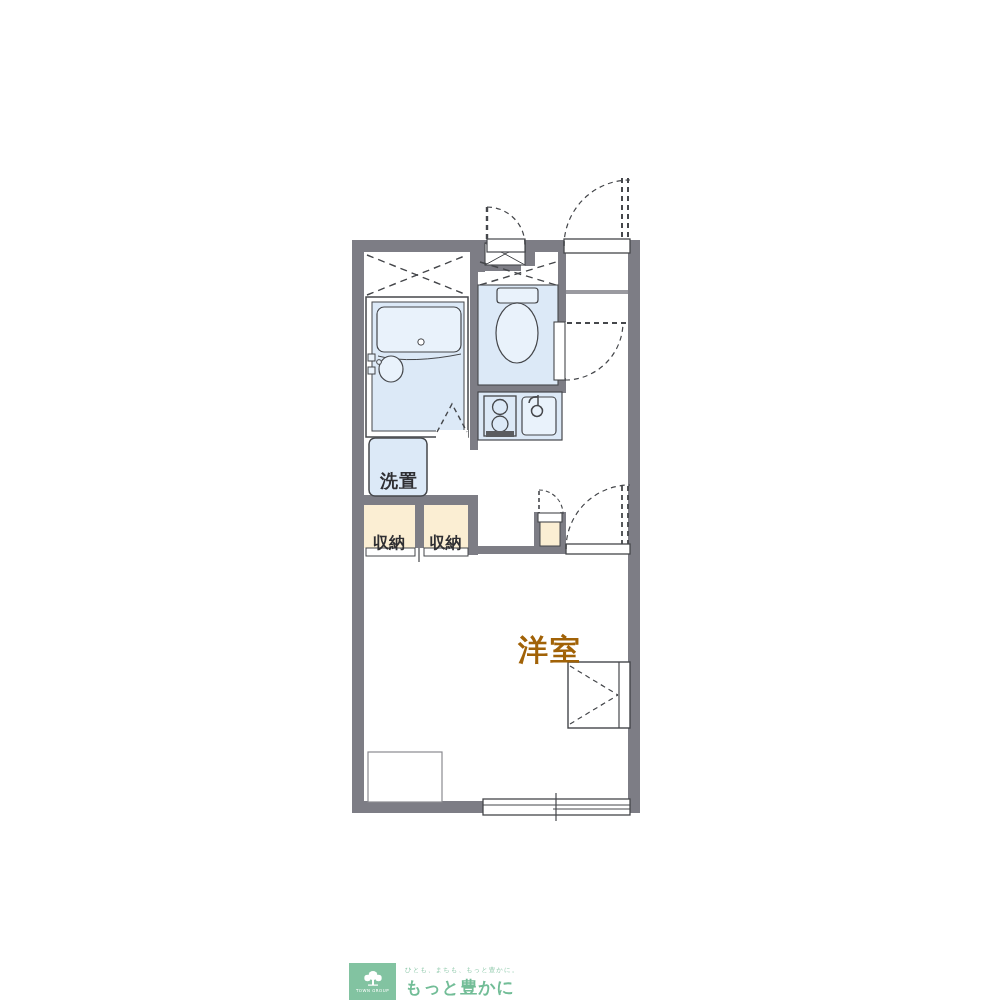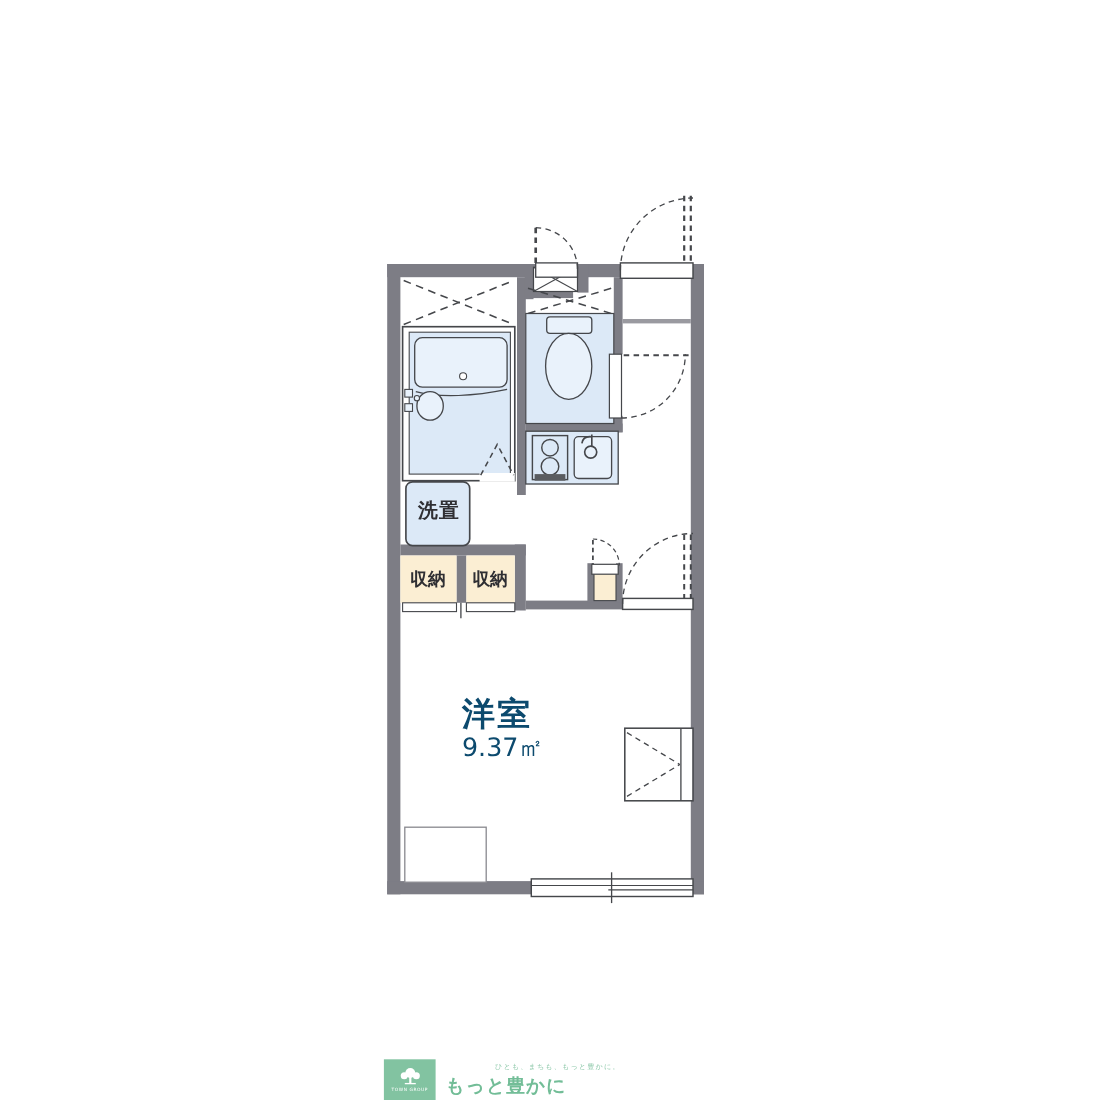--- a/index.html
+++ b/index.html
@@ -1,31 +1,31 @@
 <!DOCTYPE html>
 <html><head>
 <meta charset="utf-8">
 <style>
   html,body{margin:0;padding:0;background:#fff;}
   .canvas{position:relative;width:1000px;height:1000px;background:#ffffff;overflow:hidden;
           font-family:"DejaVu Sans","Liberation Sans",sans-serif;}
   .plan-svg{position:absolute;left:340px;top:170px;width:310px;height:660px;}
-  .lbl{position:absolute;color:#2f2f33;font-weight:600;line-height:1;white-space:nowrap;}
+  .lbl{position:absolute;color:#2f2f33;font-weight:600;line-height:1;white-space:nowrap;margin-top:16px;}
   .lbl-washer{left:372px;top:456px;width:54px;text-align:center;font-size:18px;letter-spacing:1px;}
   .lbl-closet-l{left:363px;top:519px;width:52px;text-align:center;font-size:16px;}
   .lbl-closet-r{left:423px;top:519px;width:45px;text-align:center;font-size:16px;}
-  .room-label-block{position:absolute;left:420px;top:633px;width:162px;text-align:left;color:#0c4a6e;}
+  .room-label-block{position:absolute;left:420px;top:633px;width:162px;text-align:right;color:#a16207;}
   .room-name{font-size:30px;font-weight:600;line-height:34px;letter-spacing:2px;}
   .room-area{font-size:23px;font-weight:500;line-height:26px;}
   .footer-logo{position:absolute;left:349px;top:963px;height:37px;display:flex;align-items:flex-start;}
   .logo-sq{width:47px;height:37px;background:#82c3a1;display:flex;flex-direction:column;
            align-items:center;justify-content:center;}
   .logo-sq .txt{color:#fff;font-size:4px;letter-spacing:.5px;margin-top:1px;}
   .logo-right{margin-left:9px;padding-top:3px;}
-  .logo-tagline{font-size:6.5px;color:#8fc9ab;letter-spacing:1px;margin-left:45px;}
+  .logo-tagline{font-size:6.5px;color:#8fc9ab;letter-spacing:1px;}
   .logo-brand{font-size:17px;font-weight:700;color:#72bd97;letter-spacing:1px;margin-top:1px;}
 </style>
 </head>
 <body>
 
 <div class="canvas">
 
   <svg class="plan-svg" viewBox="340 170 310 660" xmlns="http://www.w3.org/2000/svg">
 
     <rect x="352" y="240" width="288" height="573" fill="#ffffff"></rect>
@@ -159,21 +159,20 @@
       <line x1="556" y1="793" x2="556" y2="821" stroke="#45474b" stroke-width="1.2"></line>
     </g>
   </svg>
 
   <div class="lbl lbl-washer">洗置</div>
   <div class="lbl lbl-closet-l">収納</div>
   <div class="lbl lbl-closet-r">収納</div>
 
   <div class="room-label-block">
     <div class="room-name">洋室</div>
-    <div class="room-area">9.37㎡</div>
   </div>
 
   <div class="footer-logo">
     <div class="logo-sq">
       <svg width="20" height="17" viewBox="0 0 20 17">
         <g fill="#ffffff">
           <circle cx="10" cy="5.5" r="4.5"></circle>
           <circle cx="4.5" cy="8" r="3.2"></circle>
           <circle cx="15.5" cy="8" r="3.2"></circle>
           <rect x="9" y="8" width="2" height="7"></rect>

